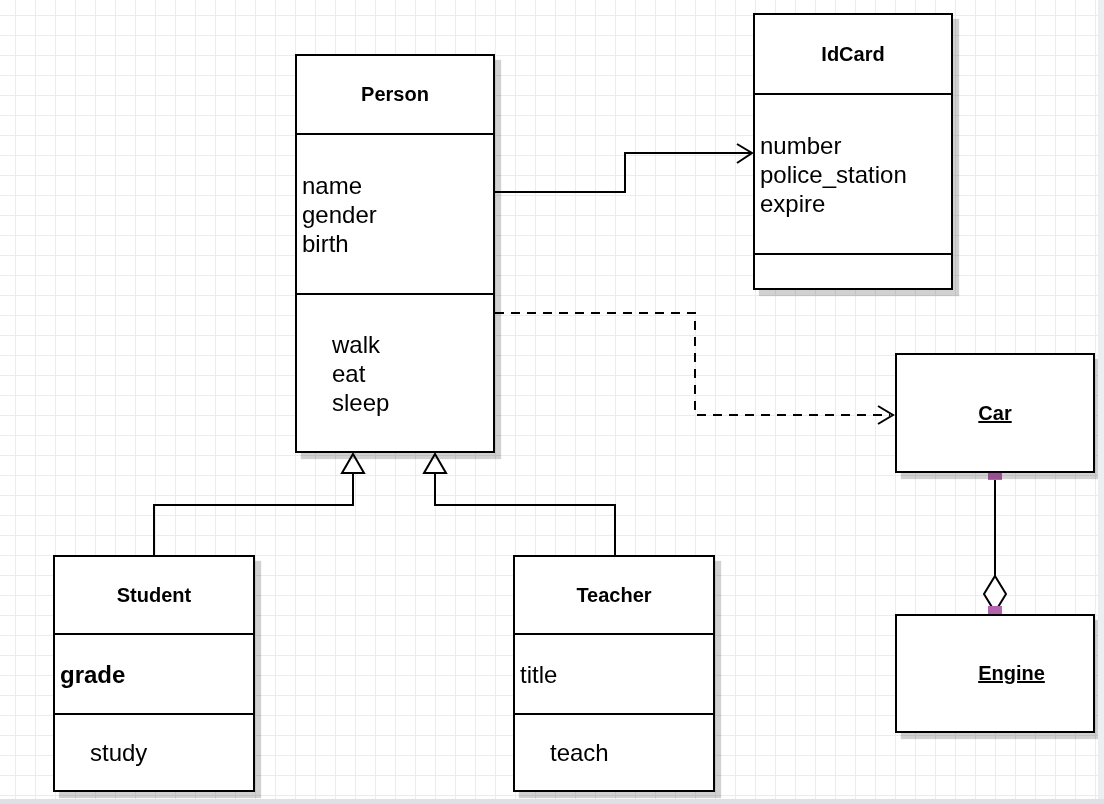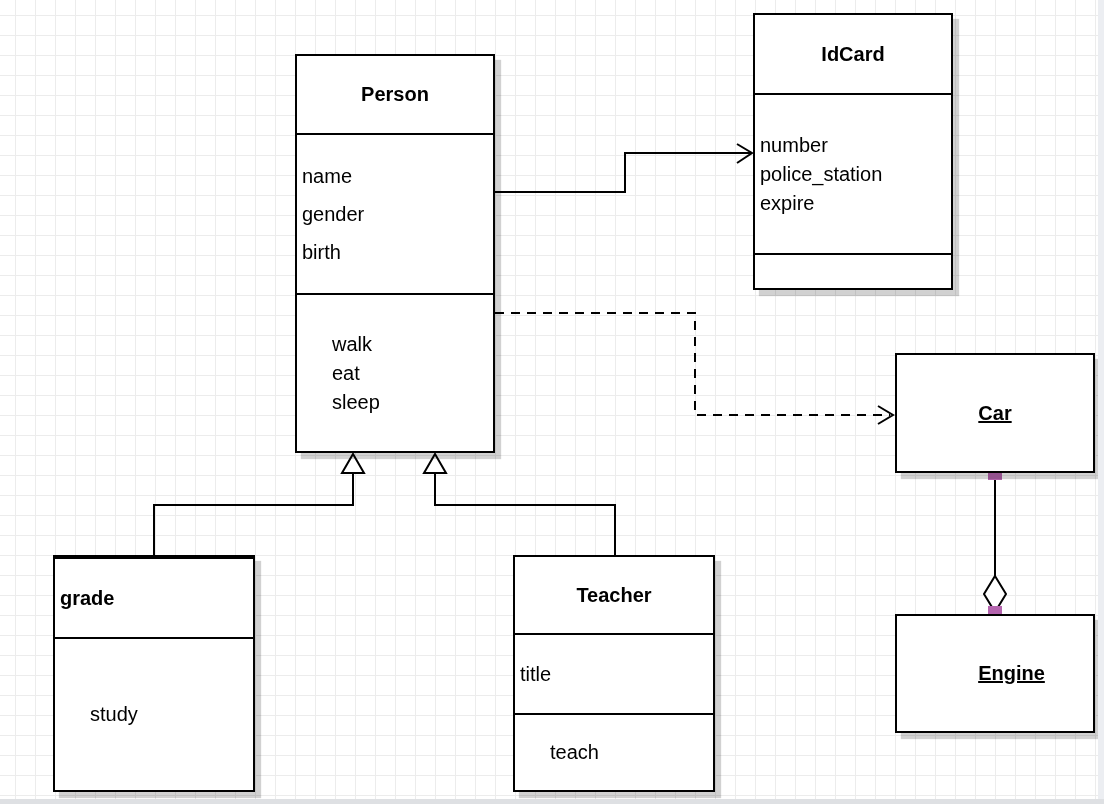--- a/index.html
+++ b/index.html
@@ -61,21 +61,21 @@
     text-decoration: underline;
   }
   .uml-section {
     flex: 0 0 auto;
     border-top: 2px solid #000000;
     display: flex;
     flex-direction: column;
     justify-content: center;
     box-sizing: border-box;
     padding-left: 5px;
-    font-size: 20px;
+    font-size: 24px;
     line-height: 29px;
   }
   .uml-section.fill {
     flex: 1 1 auto;
     padding-left: 35px;
   }
   .canvas-edge-right {
     position: absolute;
     right: 0; top: 0;
     width: 6px; height: 804px;
@@ -118,21 +118,21 @@
     <g>
       <line class="edge" x1="995" y1="473" x2="995" y2="577"></line>
       <polygon class="hollow" points="995,576 1006,594 995,612 984,594"></polygon>
       <rect x="988" y="466" width="14" height="14" fill="#b464ae"></rect>
       <rect x="988" y="606" width="14" height="14" fill="#b464ae"></rect>
     </g>
   </svg>
 
   <div class="uml-class" style="left:295px; top:54px; width:200px; height:399px;">
     <div class="uml-title" style="height:77px;">Person</div>
-    <div class="uml-section" style="height:160px;gap:9px;">
+    <div class="uml-section" style="height:160px;">
       <div>name</div>
       <div>gender</div>
       <div>birth</div>
     </div>
     <div class="uml-section fill">
       <div>walk</div>
       <div>eat</div>
       <div>sleep</div>
     </div>
   </div>
@@ -149,20 +149,21 @@
 
   <div class="uml-class" style="left:895px; top:353px; width:200px; height:120px;">
     <div class="uml-title fill">Car</div>
   </div>
 
   <div class="uml-class" style="left:895px; top:614px; width:200px; height:119px;padding-left:33px;">
     <div class="uml-title fill">Engine</div>
   </div>
 
   <div class="uml-class" style="left:53px; top:555px; width:202px; height:237px;">
+    <div class="uml-title" style="height:76px;">Student</div>
     <div class="uml-section" style="height:80px;font-weight:bold;">
       <div>grade</div>
     </div>
     <div class="uml-section fill">
       <div>study</div>
     </div>
   </div>
 
   <div class="uml-class" style="left:513px; top:555px; width:202px; height:237px;">
     <div class="uml-title" style="height:76px;">Teacher</div>

